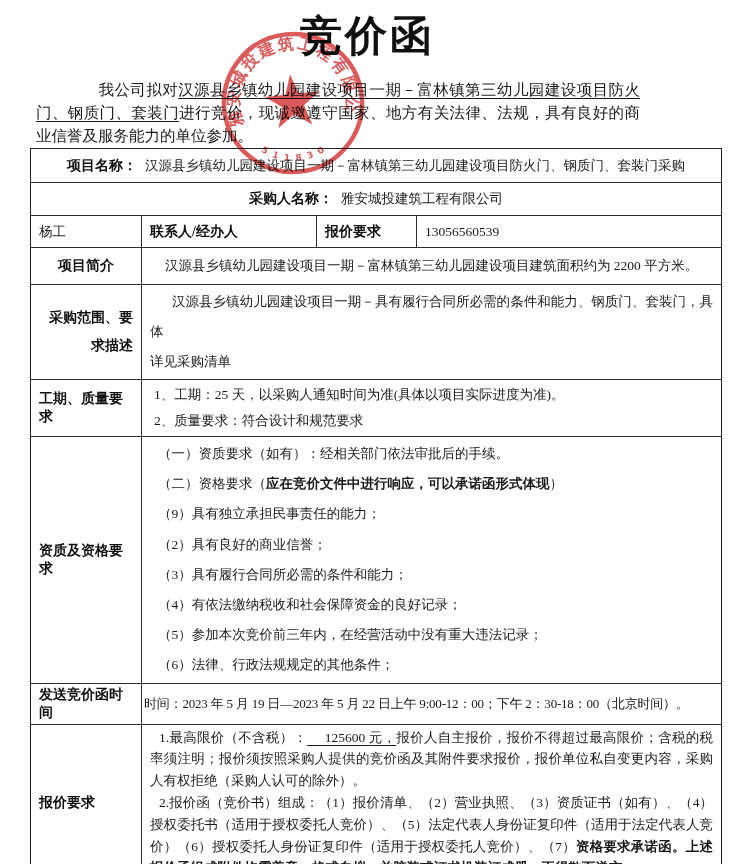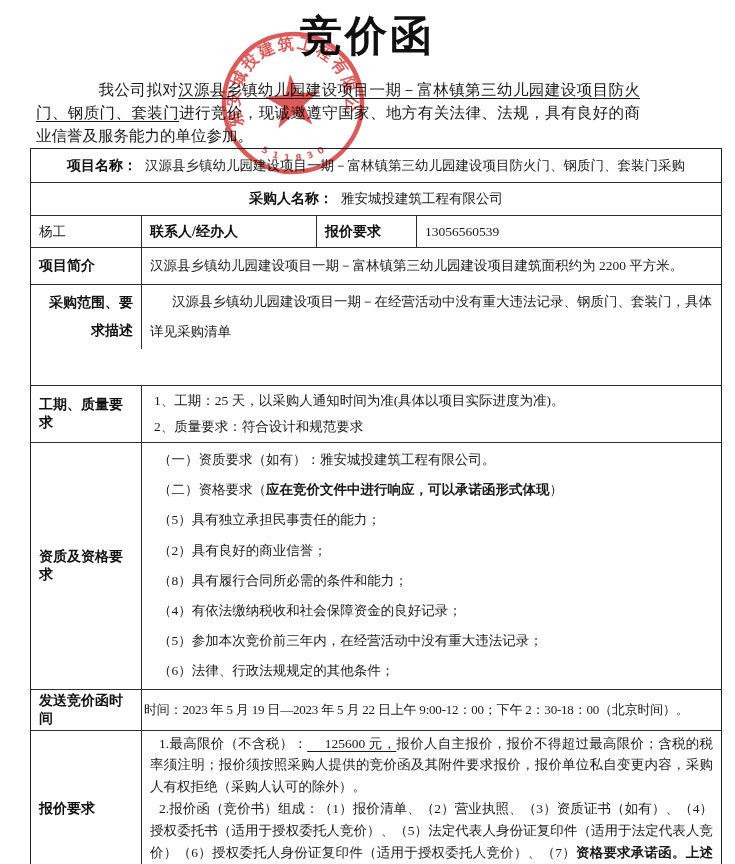--- a/index.html
+++ b/index.html
@@ -28,23 +28,23 @@
   .row + .row{border-top:1.2px solid #2d2d2d;}
   .cell{box-sizing:border-box;display:flex;flex-direction:column;justify-content:center;
         padding:2px 8px;min-width:0;}
   .cell + .cell{border-left:1.2px solid #2d2d2d;}
   .lbl{font-weight:700;font-size:14px;color:#111;}
   .cols-1{grid-template-columns:1fr;}
   .cols-2{grid-template-columns:110px 1fr;}
   .cols-4{grid-template-columns:110px 175px 100px 1fr;}
   .r1,.r2{min-height:33px;}
   .r3{min-height:32px;}
-  .r4{min-height:37px;}
+  .r4{min-height:37px;text-align:center;}
   .r5{min-height:57px;}
-  .r6{min-height:56px;margin-top:36px;}
+  .r6{min-height:56px;}
   .r7{min-height:245px;}
   .r8{min-height:25px;}
   .r9{min-height:132px;}
   .inline-label-row{flex-direction:row;align-items:center;gap:8px;}
   .r5 .lbl{line-height:28px;text-align:right;}
   .r5 .content{line-height:30px;}
   .r5 .line1{text-indent:22px;text-align:justify;}
   .r6 .content{line-height:26px;padding-left:12px;}
   .r7 .content{line-height:30.2px;padding-left:16px;}
   .r8 .content{white-space:nowrap;font-size:13px;letter-spacing:-0.2px;padding-left:2px;}
@@ -109,41 +109,41 @@
     </div>
 
     <div class="row cols-2 r4">
       <div class="cell lbl">项目简介</div>
       <div class="cell">汉源县乡镇幼儿园建设项目一期－富林镇第三幼儿园建设项目建筑面积约为 2200 平方米。</div>
     </div>
 
     <div class="row cols-2 r5">
       <div class="cell lbl">采购范围、要求描述</div>
       <div class="cell content">
-        <div class="line1">汉源县乡镇幼儿园建设项目一期－在经营活动中没有重大违法记录、钢质门、套装门，具体</div>
+        <div class="line1">汉源县乡镇幼儿园建设项目一期－具有履行合同所必需的条件和能力、钢质门、套装门，具体</div>
         <div>详见采购清单</div>
       </div>
     </div>
 
     <div class="row cols-2 r6">
       <div class="cell lbl">工期、质量要求</div>
       <div class="cell content">
         <div>1、工期：25 天，以采购人通知时间为准(具体以项目实际进度为准)。</div>
         <div>2、质量要求：符合设计和规范要求</div>
       </div>
     </div>
 
     <div class="row cols-2 r7">
       <div class="cell lbl">资质及资格要求</div>
       <div class="cell content">
-        <div>（一）资质要求（如有）：雅安城投建筑工程有限公司。</div>
+        <div>（一）资质要求（如有）：经相关部门依法审批后的手续。</div>
         <div><span>（二）资格要求（</span><span class="bold-seg">应在竞价文件中进行响应，可以承诺函形式体现</span><span>）</span></div>
-        <div>（5）具有独立承担民事责任的能力；</div>
+        <div>（9）具有独立承担民事责任的能力；</div>
         <div>（2）具有良好的商业信誉；</div>
-        <div>（8）具有履行合同所必需的条件和能力；</div>
+        <div>（3）具有履行合同所必需的条件和能力；</div>
         <div>（4）有依法缴纳税收和社会保障资金的良好记录；</div>
         <div>（5）参加本次竞价前三年内，在经营活动中没有重大违法记录；</div>
         <div>（6）法律、行政法规规定的其他条件；</div>
       </div>
     </div>
 
     <div class="row cols-2 r8">
       <div class="cell lbl">发送竞价函时间</div>
       <div class="cell content">时间：2023 年 5 月 19 日—2023 年 5 月 22 日上午 9:00-12：00；下午 2：30-18：00（北京时间）。</div>
     </div>

